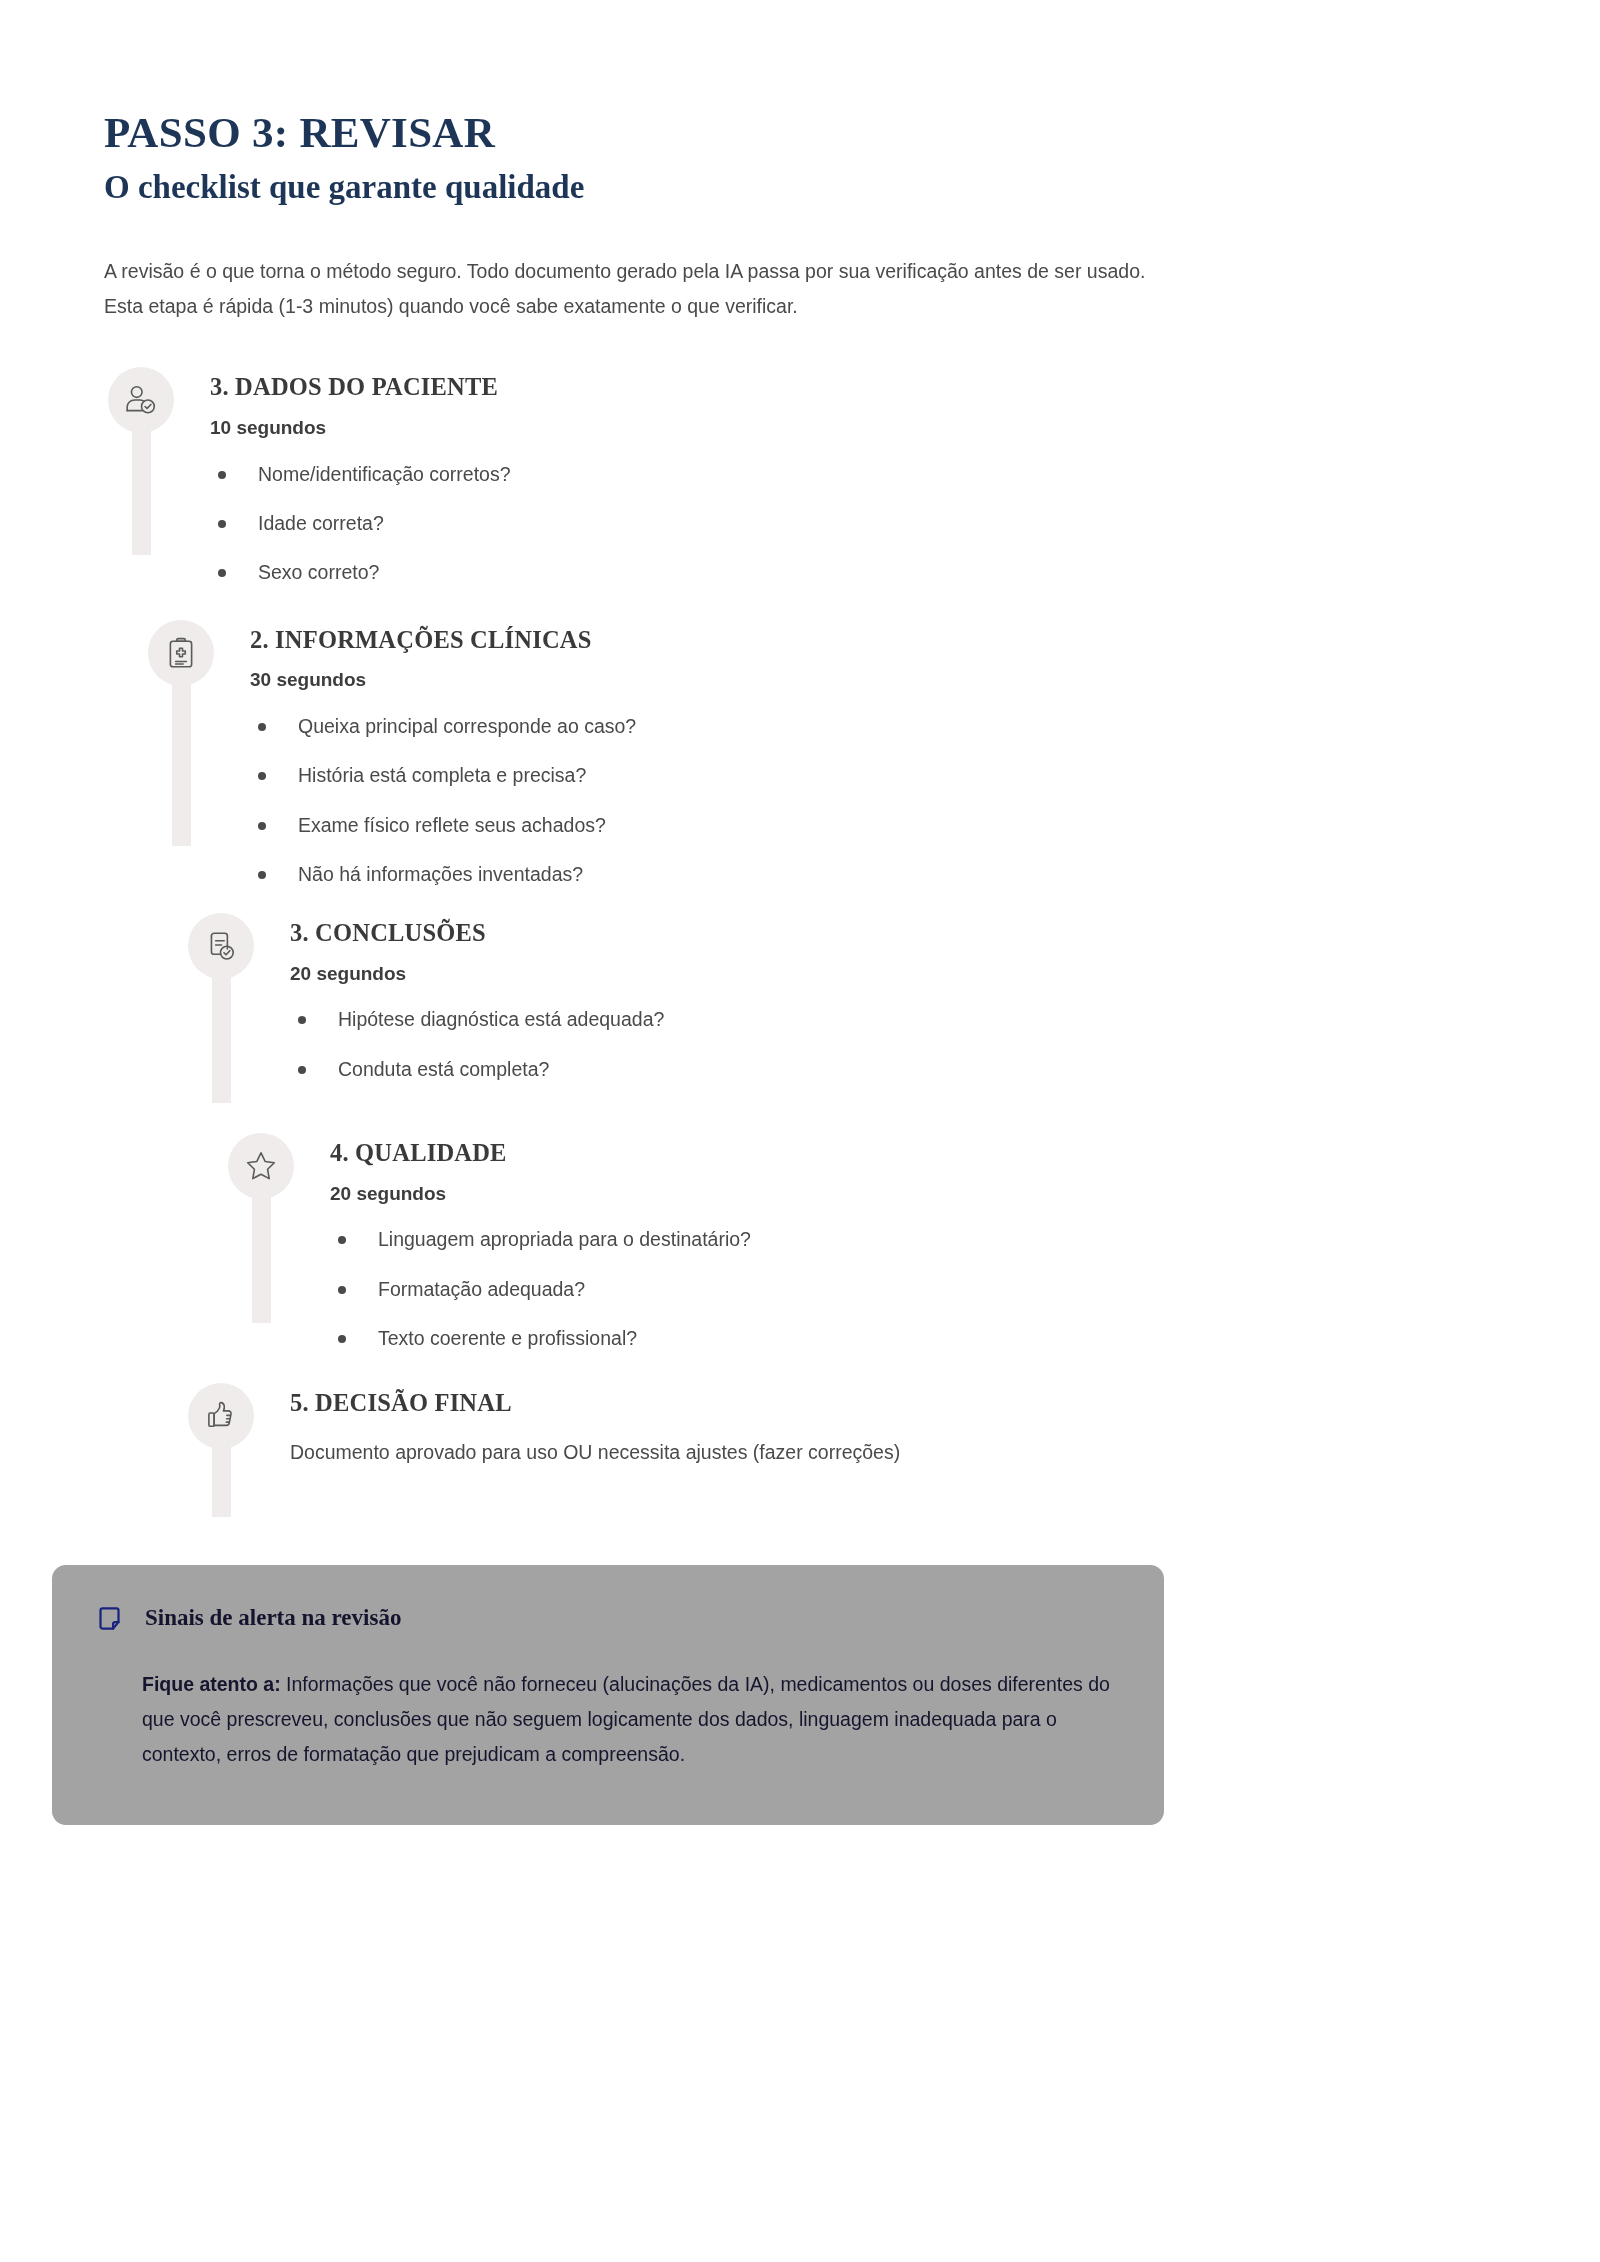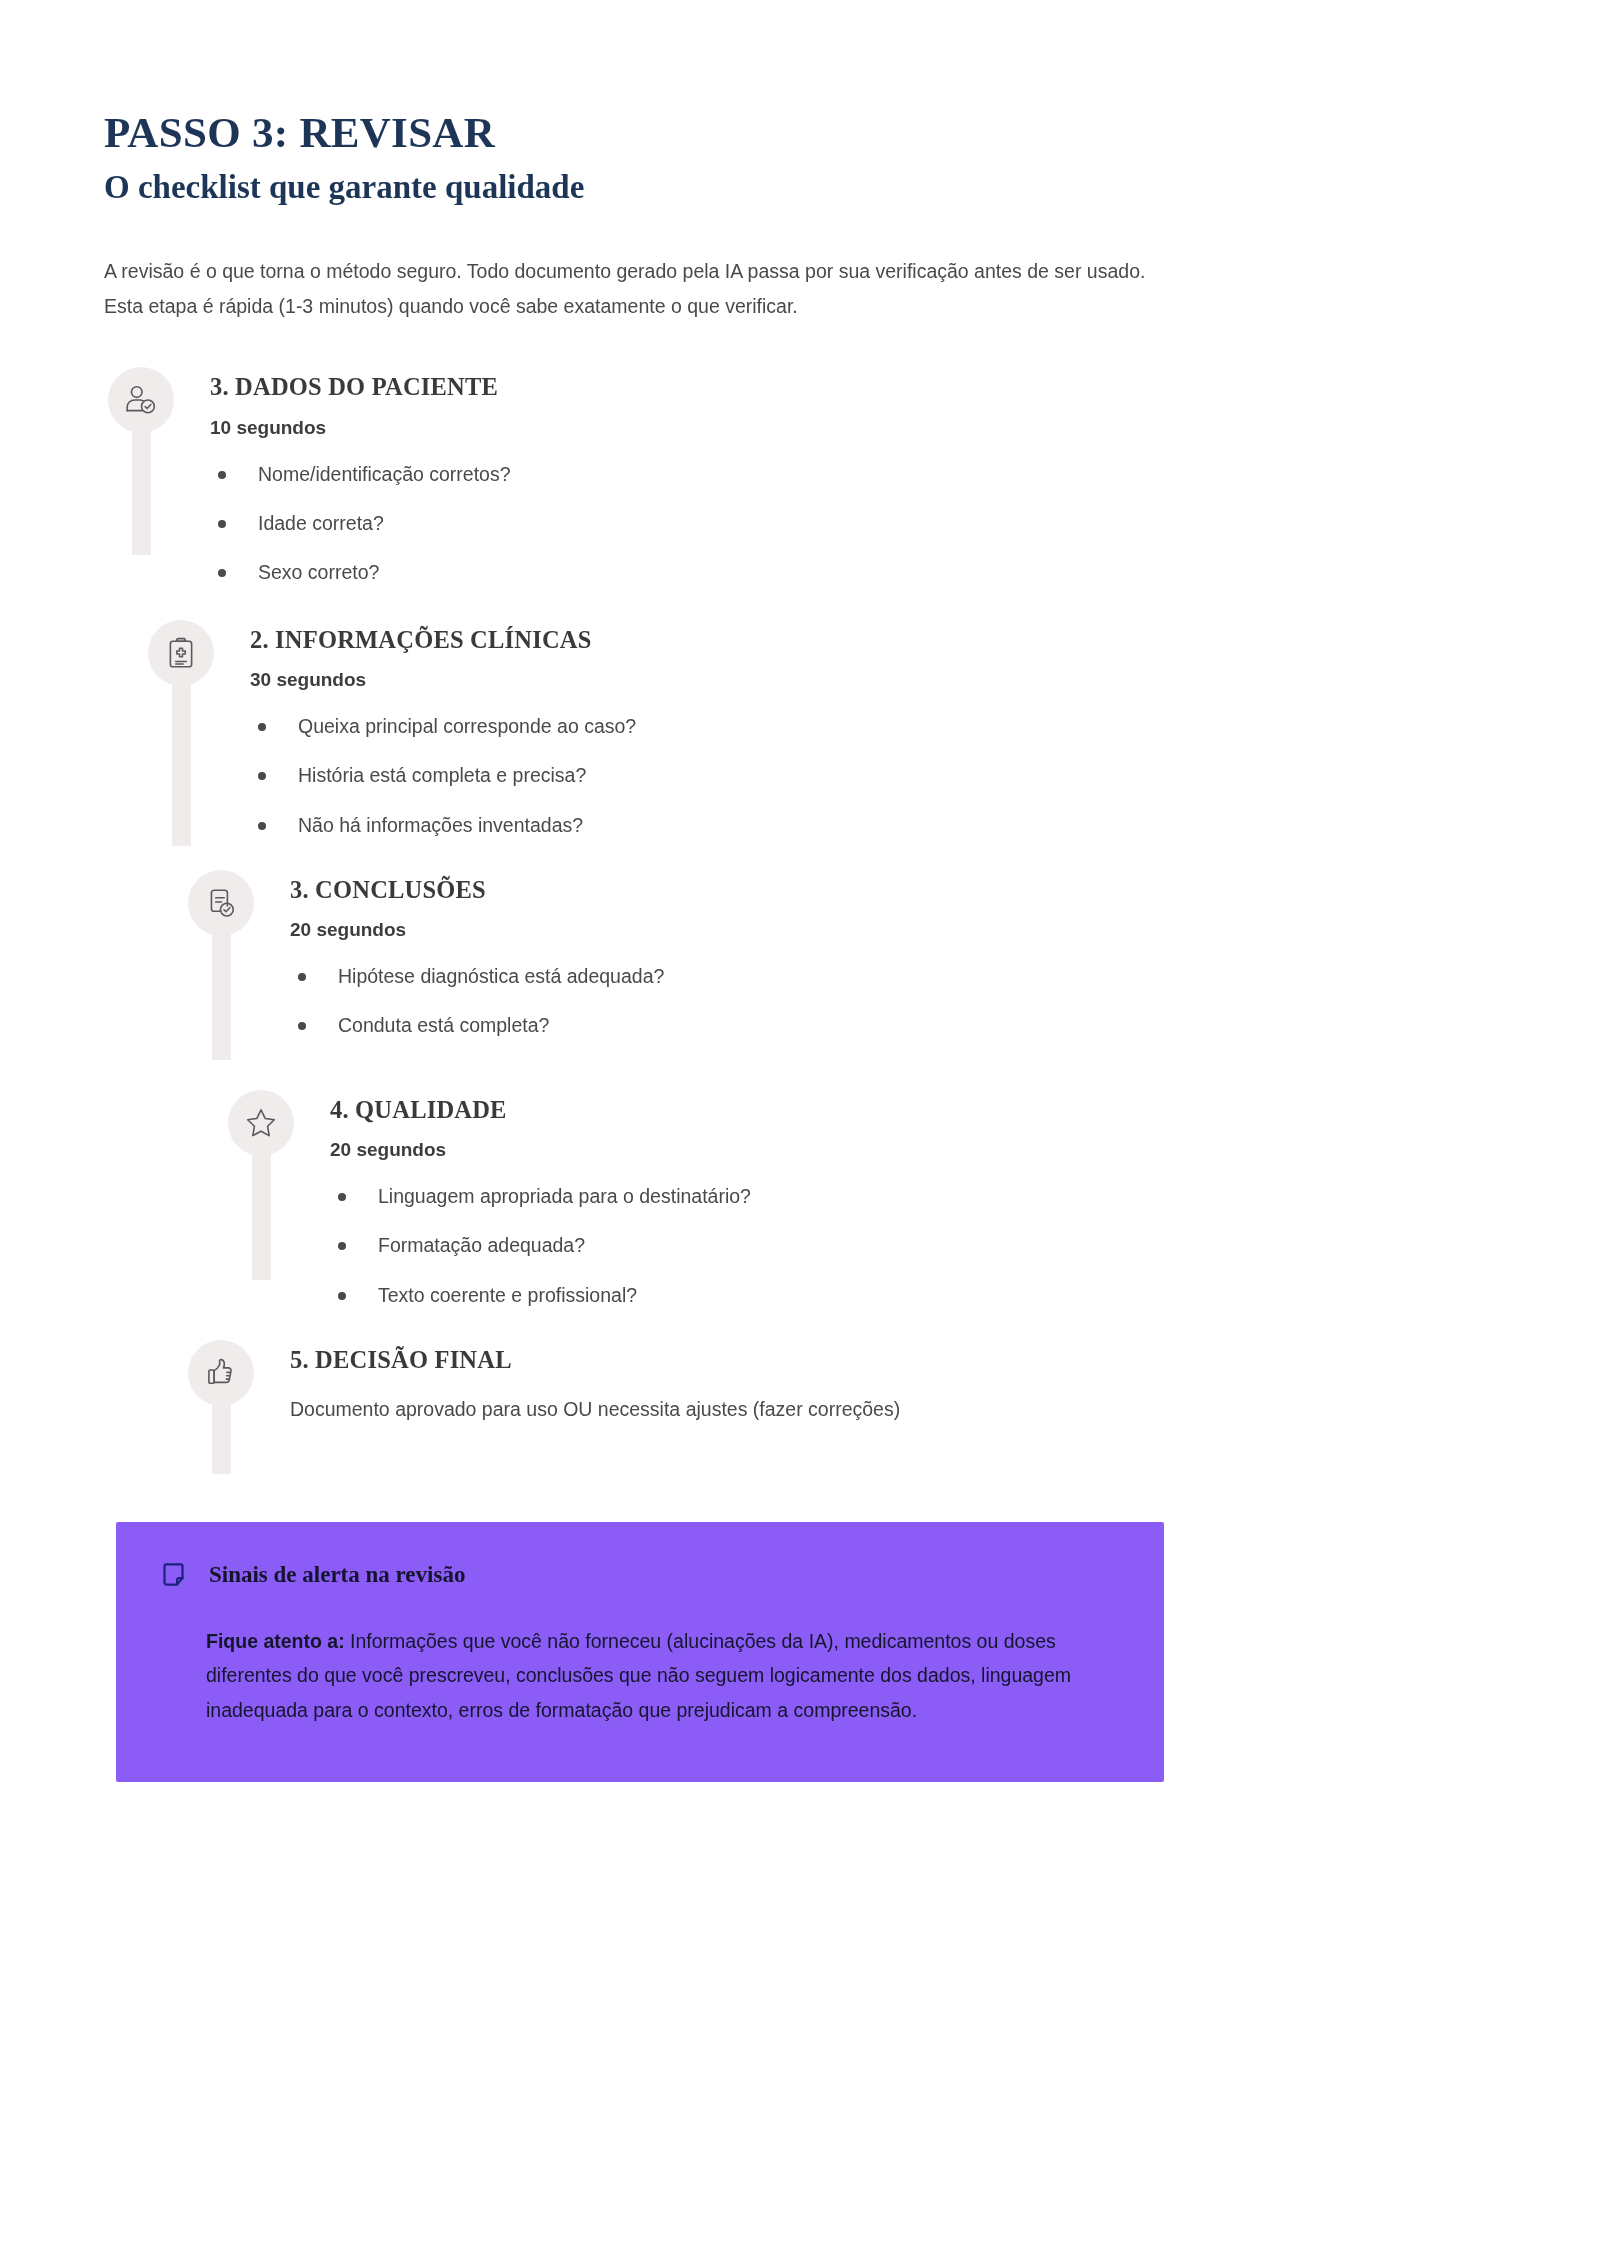--- a/index.html
+++ b/index.html
@@ -161,23 +161,23 @@
     left: 8px;
     top: 11px;
     width: 8px;
     height: 8px;
     border-radius: 50%;
     background: #4a4a4a;
   }
 
   
   .callout {
-    margin: 48px 104px 0 116px;
-    background: #8b5cf6;
-    border-radius: 2px;
+    margin: 48px 104px 0 52px;
+    background: #a3a3a3;
+    border-radius: 14px;
     padding: 38px 44px 54px 44px;
   }
   .callout-head {
     display: flex;
     align-items: center;
     gap: 22px;
   }
   .callout-icon svg {
     width: 27px;
     height: 27px;
@@ -256,20 +256,21 @@
           </span>
         </div>
         <div class="stem"></div>
       </div>
       <div class="sec-body">
         <div class="sec-title">2. INFORMAÇÕES CLÍNICAS</div>
         <div class="sec-time">30 segundos</div>
         <ul class="sec-list">
           <li>Queixa principal corresponde ao caso?</li>
           <li>História está completa e precisa?</li>
+          <li>Exame físico reflete seus achados?</li>
           <li>Não há informações inventadas?</li>
         </ul>
       </div>
     </div>
 
     <div class="section" data-step="3">
       <div class="marker">
         <div class="badge">
           <span>
             <svg viewBox="0 0 32 32" fill="none" stroke="#5a5a5a" stroke-width="1.5" stroke-linecap="round" stroke-linejoin="round">

